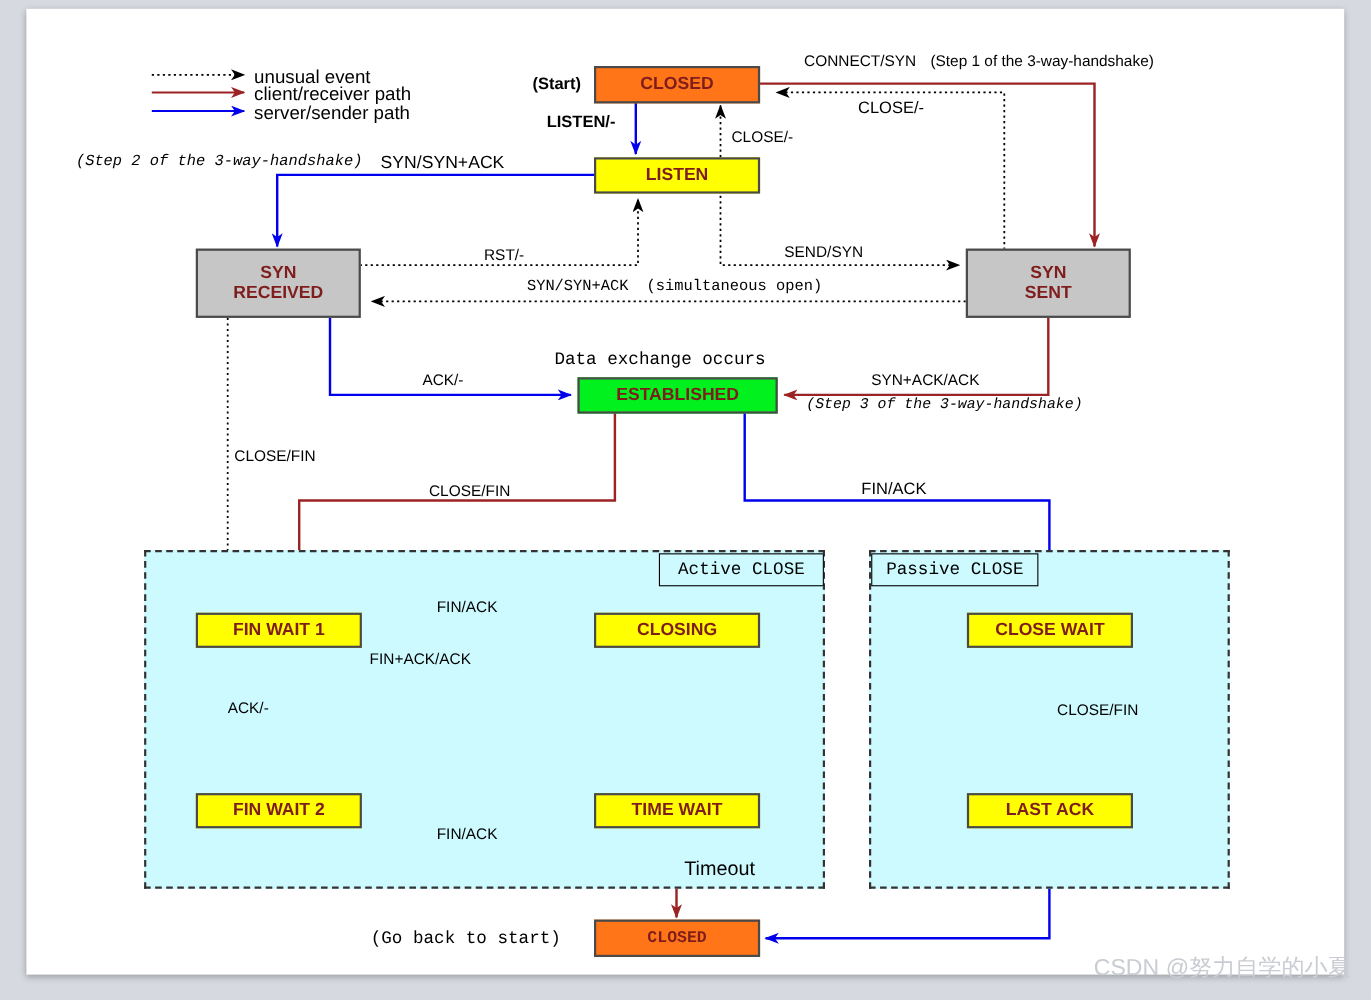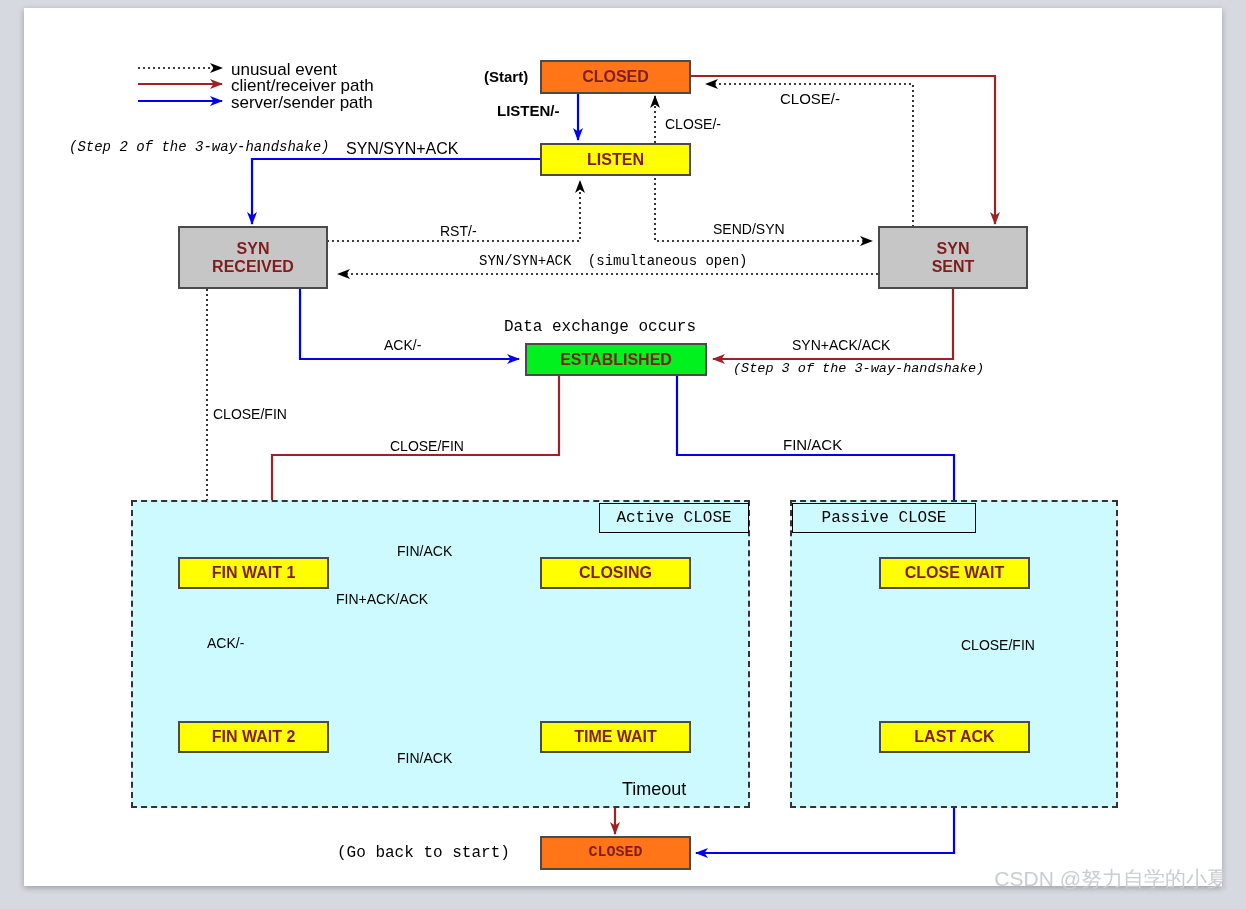--- a/index.html
+++ b/index.html
@@ -101,21 +101,21 @@
     <path d="M615,752 L615,834" fill="none" stroke="#9b2323" stroke-width="2.2" marker-end="url(#ar-red)"></path>
 
     <path d="M954,588 L954,718" fill="none" stroke="#0000ee" stroke-width="2.2" marker-end="url(#ar-blu)"></path>
 
     <path d="M954,752 L954,853 L696,853" fill="none" stroke="#0000ee" stroke-width="2.2" marker-end="url(#ar-blu)"></path>
   </svg>
 
   <div class="grp" style="left:131px;top:500px;width:619px;height:308px;"></div>
   <div class="grp" style="left:790px;top:500px;width:328px;height:308px;"></div>
   <div class="grp-label" style="left:599px;top:503px;width:150px;height:30px;">Active CLOSE</div>
-  <div class="grp-label" style="left:792px;top:503px;width:184px;height:30px;">Passive CLOSE</div>
+  <div class="grp-label" style="left:792px;top:503px;width:152px;height:30px;">Passive CLOSE</div>
 
   <div class="legend-txt" style="left:231px;top:60px;">unusual event</div>
   <div class="legend-txt" style="left:231px;top:76px;">client/receiver path</div>
   <div class="legend-txt" style="left:231px;top:93px;">server/sender path</div>
 
   <div class="node n-closed" style="left:540px;top:60px;width:151px;height:34px;">CLOSED</div>
 
   <div class="node n-listen" style="left:540px;top:143px;width:151px;height:33px;">LISTEN</div>
 
   <div class="node n-gray n-two-line" style="left:178px;top:226px;width:150px;height:63px;">
@@ -139,20 +139,24 @@
   <div class="node n-yellow" style="left:178px;top:721px;width:151px;height:32px;">FIN WAIT 2</div>
 
   <div class="node n-yellow" style="left:879px;top:721px;width:151px;height:32px;">LAST ACK</div>
 
   <div class="node n-yellow" style="left:540px;top:721px;width:151px;height:32px;">TIME WAIT</div>
 
   <div class="node n-closed" style="left:540px;top:836px;width:151px;height:34px;font-family:'Liberation Mono',monospace;font-size:15px;">CLOSED</div>
 
   <div class="lbl b s15" style="left:484px;top:68px;">(Start)</div>
 
+  <div class="lbl" style="left:731px;top:47px;">
+    <span class="b s15">CONNECT/</span><span class="s15">SYN</span>
+    <span class="ital s14" style="margin-left:9px;">(Step 1 of the 3-way-handshake)</span>
+  </div>
 
   <div class="lbl b s15" style="left:497px;top:102px;">LISTEN/-</div>
 
   <div class="lbl" style="left:665px;top:116px;">
     <span class="b s15">CLOSE/</span><span class="b s15">-</span>
   </div>
 
   <div class="lbl s15" style="left:780px;top:90px;">CLOSE/-</div>
 
   <div class="lbl ital" style="left:69px;top:139px;font-size:14px;">(Step 2 of the 3-way-handshake)</div>

